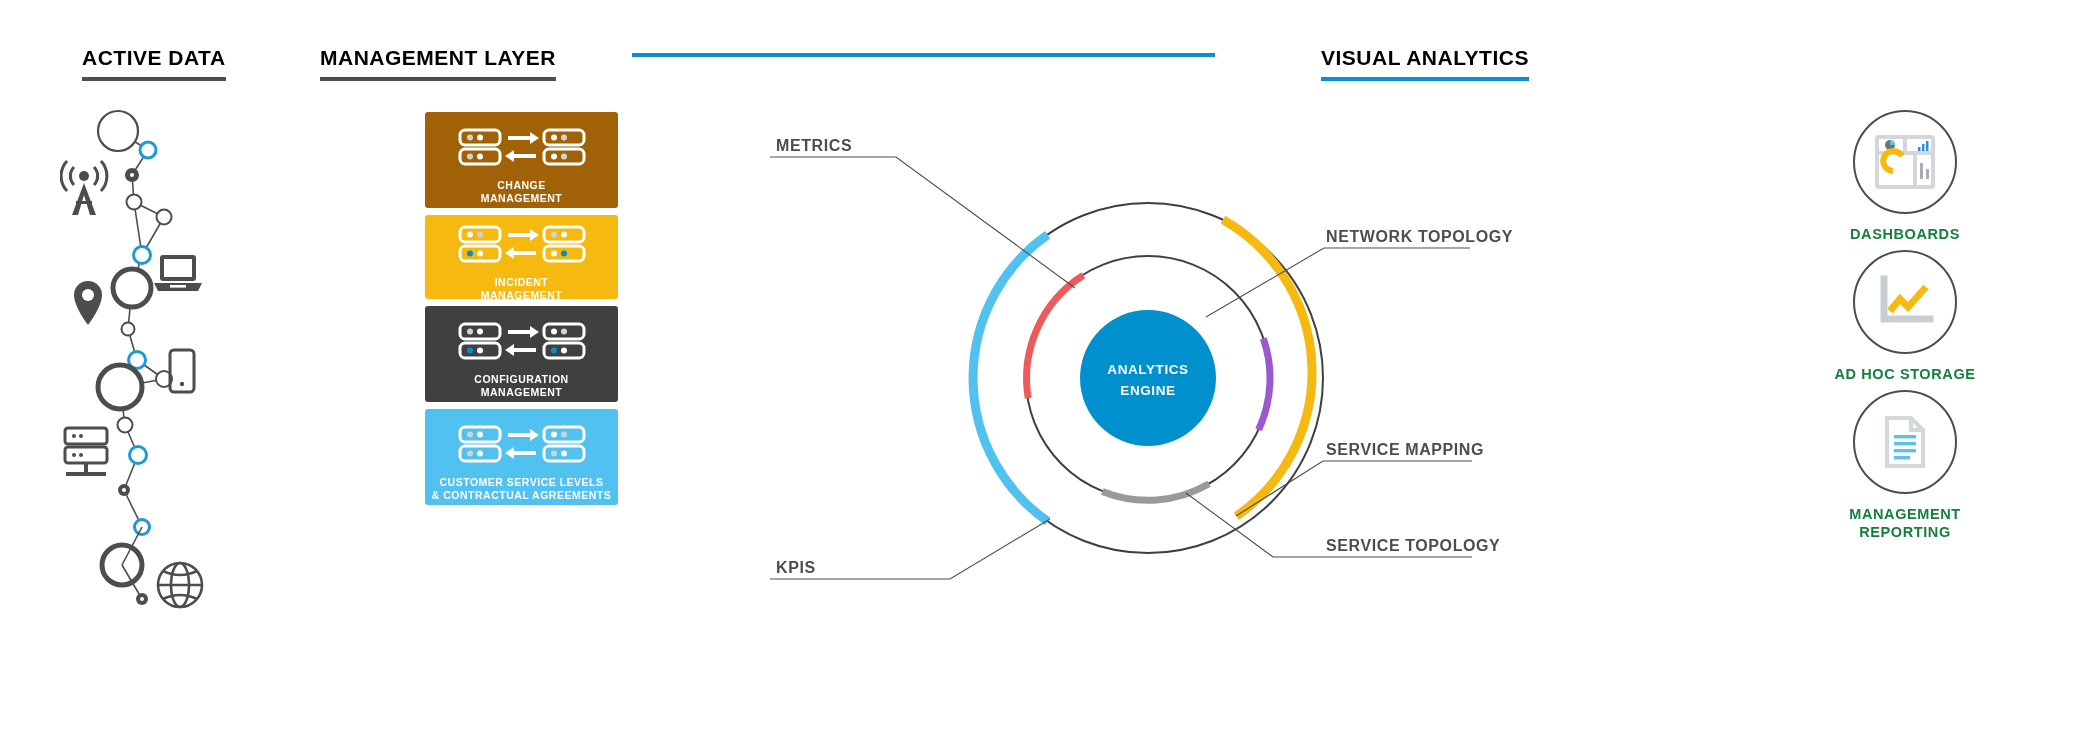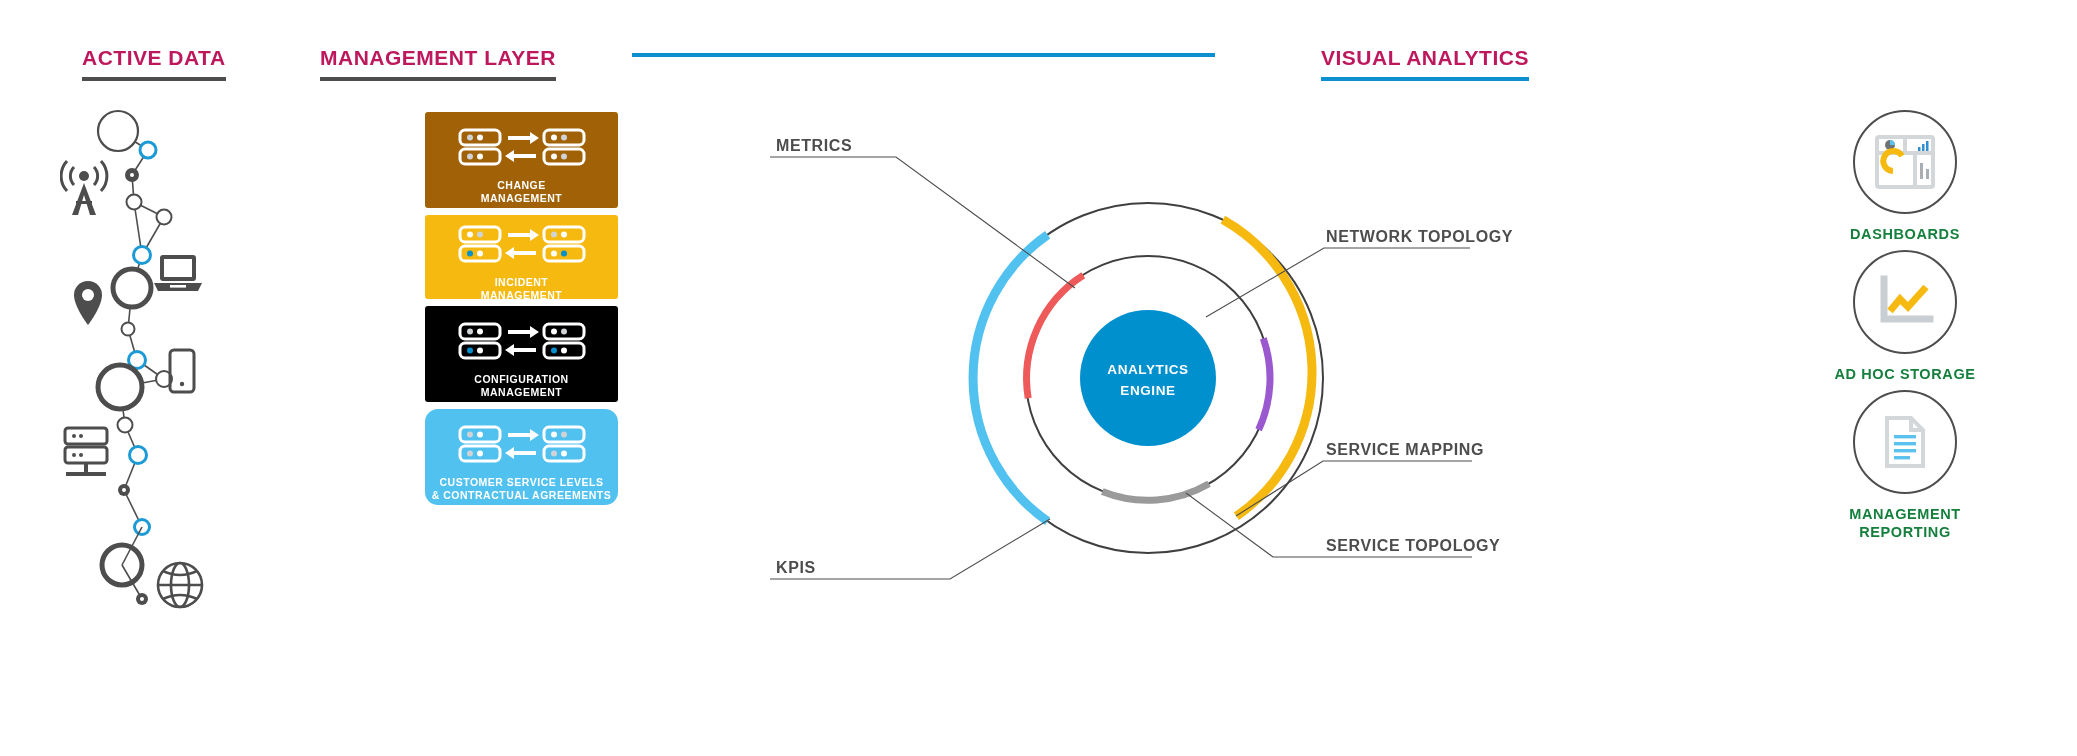--- a/index.html
+++ b/index.html
@@ -1,19 +1,19 @@
 <!DOCTYPE html>
 <html><head>
 <meta charset="utf-8">
 <style>
   html,body{margin:0;padding:0;background:#fff;}
   body{width:2077px;height:756px;position:relative;overflow:hidden;
        font-family:"Liberation Sans",sans-serif;color:#4a4a4a;}
 
-  .col-head{position:absolute;font-weight:bold;letter-spacing:.5px;color:#be185d;white-space:nowrap;}
+  .col-head{position:absolute;font-weight:bold;letter-spacing:.5px;color:#000000;white-space:nowrap;}
   .col-head .txt{display:block;font-size:21px;line-height:24px;}
   .col-head .rule{display:block;height:4px;margin-top:7px;}
   .rule-dark{background:#4d4d4d;}
   .rule-blue{background:#0b8fd0;}
 
   
   #active-data{position:absolute;left:60px;top:95px;width:250px;height:520px;}
 
   
   #mgmt{position:absolute;left:425px;top:112px;width:193px;}
@@ -205,21 +205,21 @@
           <path d="M50 9 h22 v-4 l9 6 -9 6 v-4 h-22 z"></path>
           <path d="M78 27 h-22 v-4 l-9 6 9 6 v-4 h22 z"></path>
         </g>
       </svg>
     </div>
     <div class="cap">
       <span>INCIDENT</span><br><span>MANAGEMENT</span>
     </div>
   </div>
 
-  <div class="mgmt-card" style="background:#000000;height:96px;">
+  <div class="mgmt-card" style="background:#404040;height:96px;">
     <div class="mgmt-icons">
       <svg width="128" height="40" viewBox="0 0 128 40">
         <g fill="none" stroke="#fff" stroke-width="3">
           <rect x="2" y="3" width="40" height="15" rx="5"></rect>
           <rect x="2" y="22" width="40" height="15" rx="5"></rect>
           <rect x="86" y="3" width="40" height="15" rx="5"></rect>
           <rect x="86" y="22" width="40" height="15" rx="5"></rect>
         </g>
         <g>
           <circle cx="12" cy="10.5" r="3" fill="#cfd3d6"></circle>
@@ -235,21 +235,21 @@
           <path d="M50 9 h22 v-4 l9 6 -9 6 v-4 h-22 z"></path>
           <path d="M78 27 h-22 v-4 l-9 6 9 6 v-4 h22 z"></path>
         </g>
       </svg>
     </div>
     <div class="cap">
       <span>CONFIGURATION</span><br><span>MANAGEMENT</span>
     </div>
   </div>
 
-  <div class="mgmt-card" style="background:#51c1f0;height:96px;border-radius:13px;">
+  <div class="mgmt-card" style="background:#51c1f0;height:96px;">
     <div class="mgmt-icons">
       <svg width="128" height="40" viewBox="0 0 128 40">
         <g fill="none" stroke="#fff" stroke-width="3">
           <rect x="2" y="3" width="40" height="15" rx="5"></rect>
           <rect x="2" y="22" width="40" height="15" rx="5"></rect>
           <rect x="86" y="3" width="40" height="15" rx="5"></rect>
           <rect x="86" y="22" width="40" height="15" rx="5"></rect>
         </g>
         <g>
           <circle cx="12" cy="10.5" r="3" fill="#cfd3d6"></circle>

